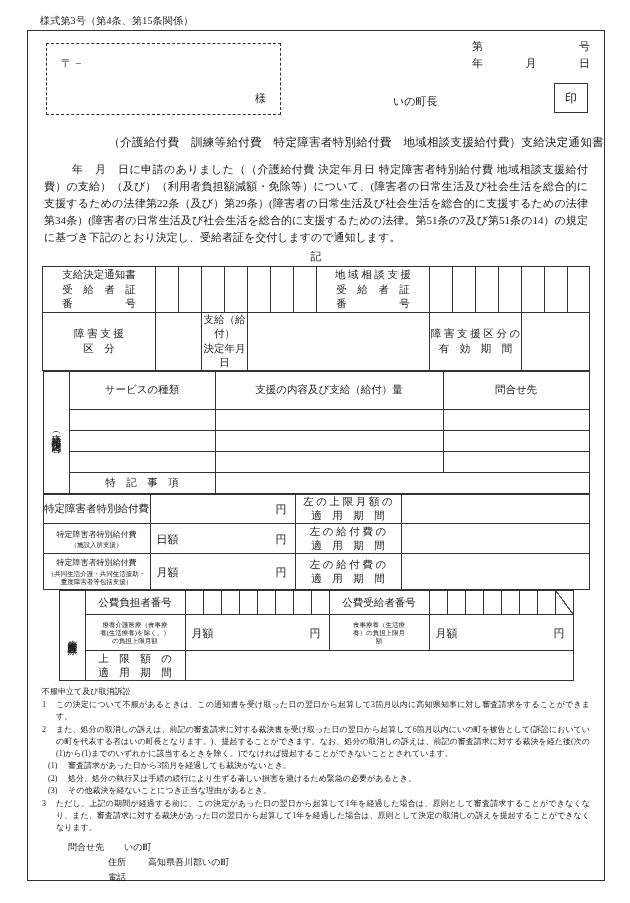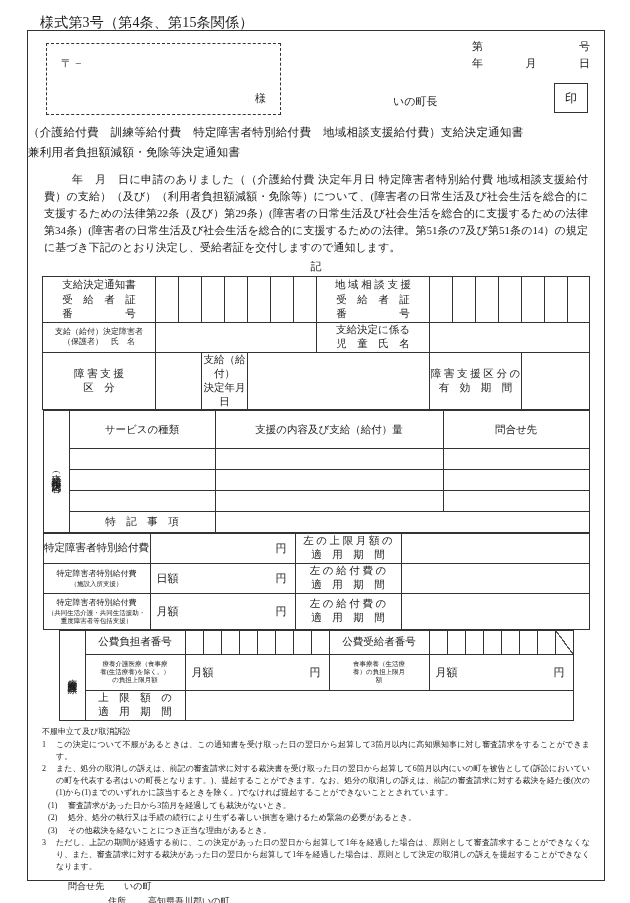--- a/index.html
+++ b/index.html
@@ -21,21 +21,21 @@
     height: 903px;
     box-sizing: border-box;
     padding: 0;
   }
 
   
   .form-no {
     position: absolute;
     left: 40px;
     top: 14px;
-    font-size: 14px;
+    font-size: 10px;
     letter-spacing: 0.2px;
     white-space: nowrap;
   }
 
   
   .outer {
     position: absolute;
     left: 27px;
     top: 30px;
     width: 578px;
@@ -100,22 +100,22 @@
     border: 1px solid #333;
     box-sizing: border-box;
     display: flex;
     align-items: center;
     justify-content: center;
     font-size: 12px;
   }
 
   
   .title-wrap {
-    text-align: left;
-    margin-top: 2px;
+    text-align: right;
+    margin-top: 12px;
   }
   .title1 {
     font-size: 11.5px;
     letter-spacing: 0.3px;
     white-space: nowrap;
   }
   .title2 {
     font-size: 11.5px;
     margin-top: 5px;
     letter-spacing: 0.3px;
@@ -286,21 +286,20 @@
           <span>月</span>
           <span>日</span>
         </div>
       </div>
 
       <div class="seal">印</div>
     </div>
 
     <div class="title-wrap">
       <div class="title1">（介護給付費　訓練等給付費　特定障害者特別給付費　地域相談支援給付費）支給決定通知書</div>
-      <div class="title2">兼利用者負担額減額・免除等決定通知書</div>
     </div>
 
     <div class="body-para">年　月　日に申請のありました（（介護給付費 決定年月日 特定障害者特別給付費 地域相談支援給付費）の支給）（及び）（利用者負担額減額・免除等）について、(障害者の日常生活及び社会生活を総合的に支援するための法律第22条（及び）第29条）(障害者の日常生活及び社会生活を総合的に支援するための法律第34条）(障害者の日常生活及び社会生活を総合的に支援するための法律。第51条の7及び第51条の14）の規定に基づき下記のとおり決定し、受給者証を交付しますので通知します。</div>
     <div class="ki">記</div>
 
     <table class="grid">
       <colgroup>
         <col style="width:113px">
           <col style="width:23px">
           <col style="width:23px">
@@ -337,32 +336,20 @@
           <span>受　給　者　証</span><br>
           <span>番　　　　　号</span>
         </td>
         <td class="dg"></td>
         <td class="dg-dash"></td>
         <td class="dg"></td>
         <td class="dg-dash"></td>
         <td class="dg"></td>
         <td class="dg-dash"></td>
         <td class="dg"></td>
-      </tr>
-      <tr style="height:28px">
-        <td class="lbl-sm">
-          <span>支給（給付）決定障害者</span><br>
-          <span>（保護者）　氏　名</span>
-        </td>
-        <td colspan="7"></td>
-        <td class="lbl">
-          <span>支給決定に係る</span><br>
-          <span>児　童　氏　名</span>
-        </td>
-        <td colspan="7"></td>
       </tr>
       <tr style="height:28px">
         <td class="lbl" style="width:76px">
           <span>障 害 支 援</span><br>
           <span>区　分</span>
         </td>
         <td colspan="2"></td>
         <td colspan="2" class="lbl">
           <span>支給（給付）</span><br>
           <span>決定年月日</span>

